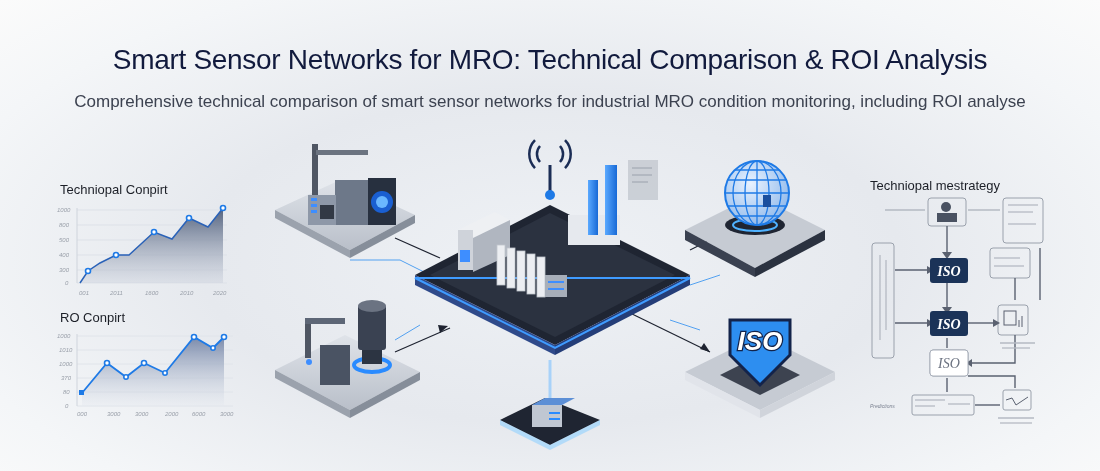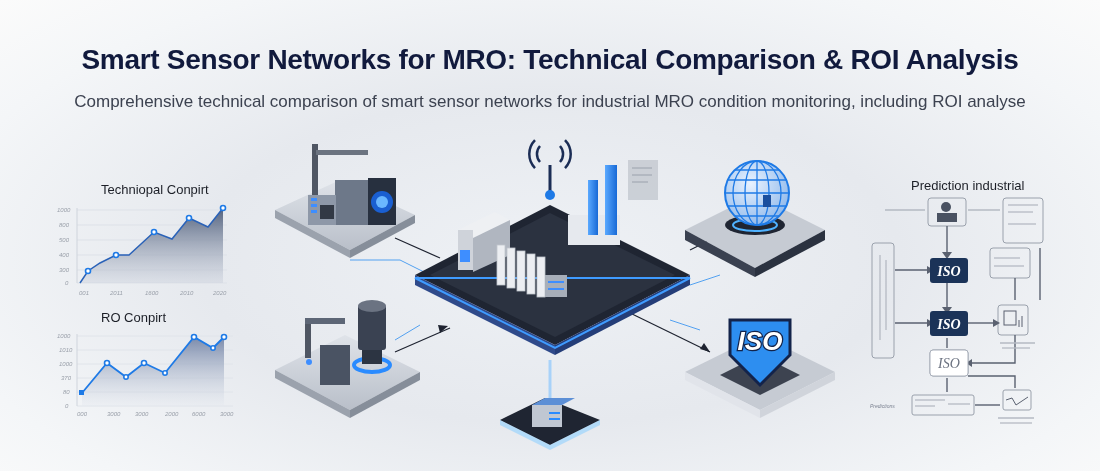--- a/index.html
+++ b/index.html
@@ -4,28 +4,28 @@
 <style>
   * { box-sizing: border-box; margin: 0; padding: 0; }
   html, body { width: 1100px; height: 471px; overflow: hidden; }
   body {
     font-family: "Liberation Sans", sans-serif;
     background: radial-gradient(ellipse at 50% 55%, #eef1f5 0%, #e6e9ee 45%, #f4f6f8 80%, #fbfbfb 100%);
     position: relative;
   }
   .title {
     position: absolute; top: 44px; left: 0; width: 1100px; text-align: center;
-    font-size: 28px; font-weight: bold; color: #111a3d; letter-spacing: -0.3px;
+    font-size: 28px; font-weight: normal; color: #111a3d; letter-spacing: -0.3px;
   }
   .subtitle {
     position: absolute; top: 92px; left: 0; width: 1100px; text-align: center;
     font-size: 17px; color: #3c4250;
   }
   .panel-title {
-    position: absolute; font-size: 13px; color: #1c1f27; font-weight: normal; margin-left: 41px;
+    position: absolute; font-size: 13px; color: #1c1f27; font-weight: normal;
   }
   .chart svg text { font-family: "Liberation Sans", sans-serif; }
   .abs { position: absolute; font-style: italic; }
 </style>
 </head>
 <body>
 
 <div class="title">Smart Sensor Networks for MRO: Technical Comparison &amp; ROI Analysis</div>
 <div class="subtitle">Comprehensive technical comparison of smart sensor networks for industrial MRO condition monitoring, including ROI analyse</div>
 
@@ -258,21 +258,21 @@
       <polygon points="550,445 600,420 600,425 550,450" fill="#8fd0ff" opacity="0.6"></polygon>
       <rect x="532" y="405" width="30" height="22" fill="#c0c7d2"></rect>
       <polygon points="532,405 545,398 575,398 562,405" fill="#5c8fd6"></polygon>
       <rect x="549" y="412" width="11" height="2" fill="#2a8bff"></rect>
       <rect x="549" y="418" width="11" height="2" fill="#2a8bff"></rect>
       <line x1="550" y1="360" x2="550" y2="398" stroke="#7fc2ff" stroke-width="3" opacity="0.6"></line>
     </g>
   </svg>
 </div>
 
-<div class="panel-title" style="left:870px; top:178px;">Prediction industrial</div>
+<div class="panel-title" style="left:870px; top:178px;">Techniopal mestrategy</div>
 <div class="abs" style="left:860px; top:195px; width:220px; height:235px;">
   <svg width="220" height="235" viewBox="860 195 220 235">
     <g fill="none" stroke="#9aa1ac" stroke-width="1">
       <rect x="928" y="198" width="38" height="28" rx="3"></rect>
       <rect x="1003" y="198" width="40" height="45" rx="3"></rect>
       <rect x="872" y="243" width="22" height="115" rx="3"></rect>
       <rect x="990" y="248" width="40" height="30" rx="3"></rect>
       <rect x="998" y="305" width="30" height="30" rx="3"></rect>
       <rect x="930" y="350" width="38" height="26" rx="3"></rect>
       <rect x="912" y="395" width="62" height="20" rx="2"></rect>

